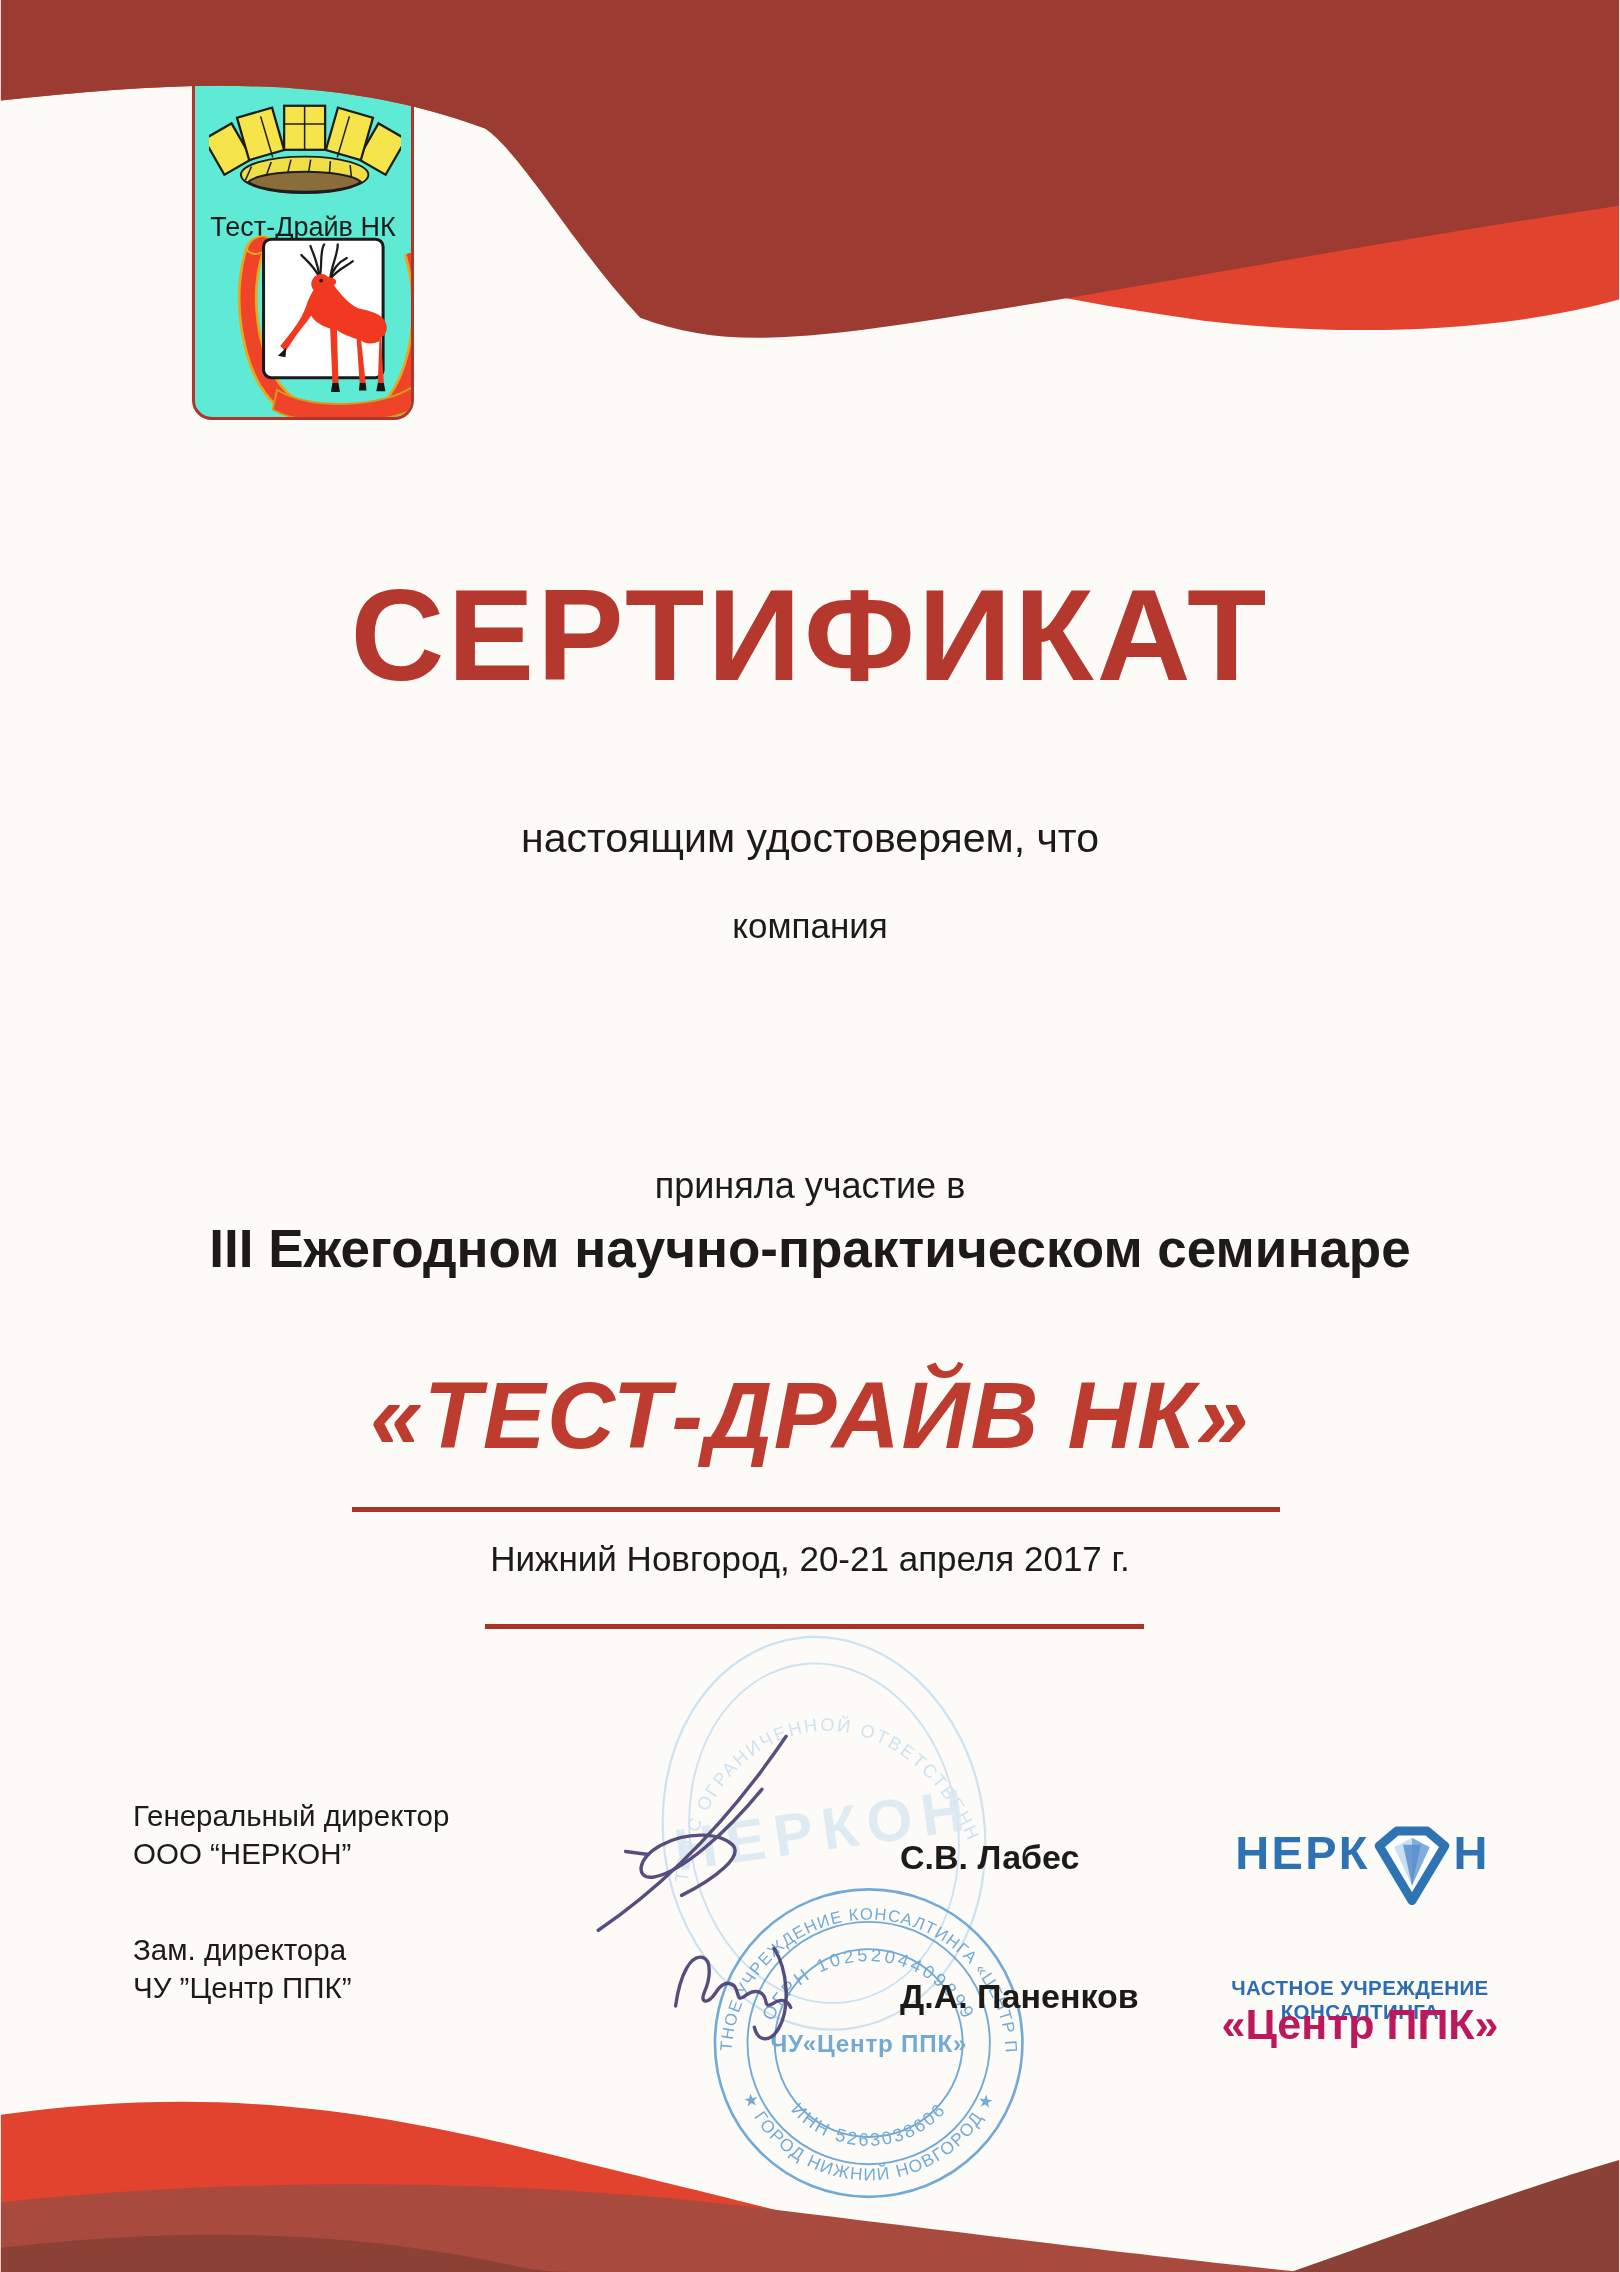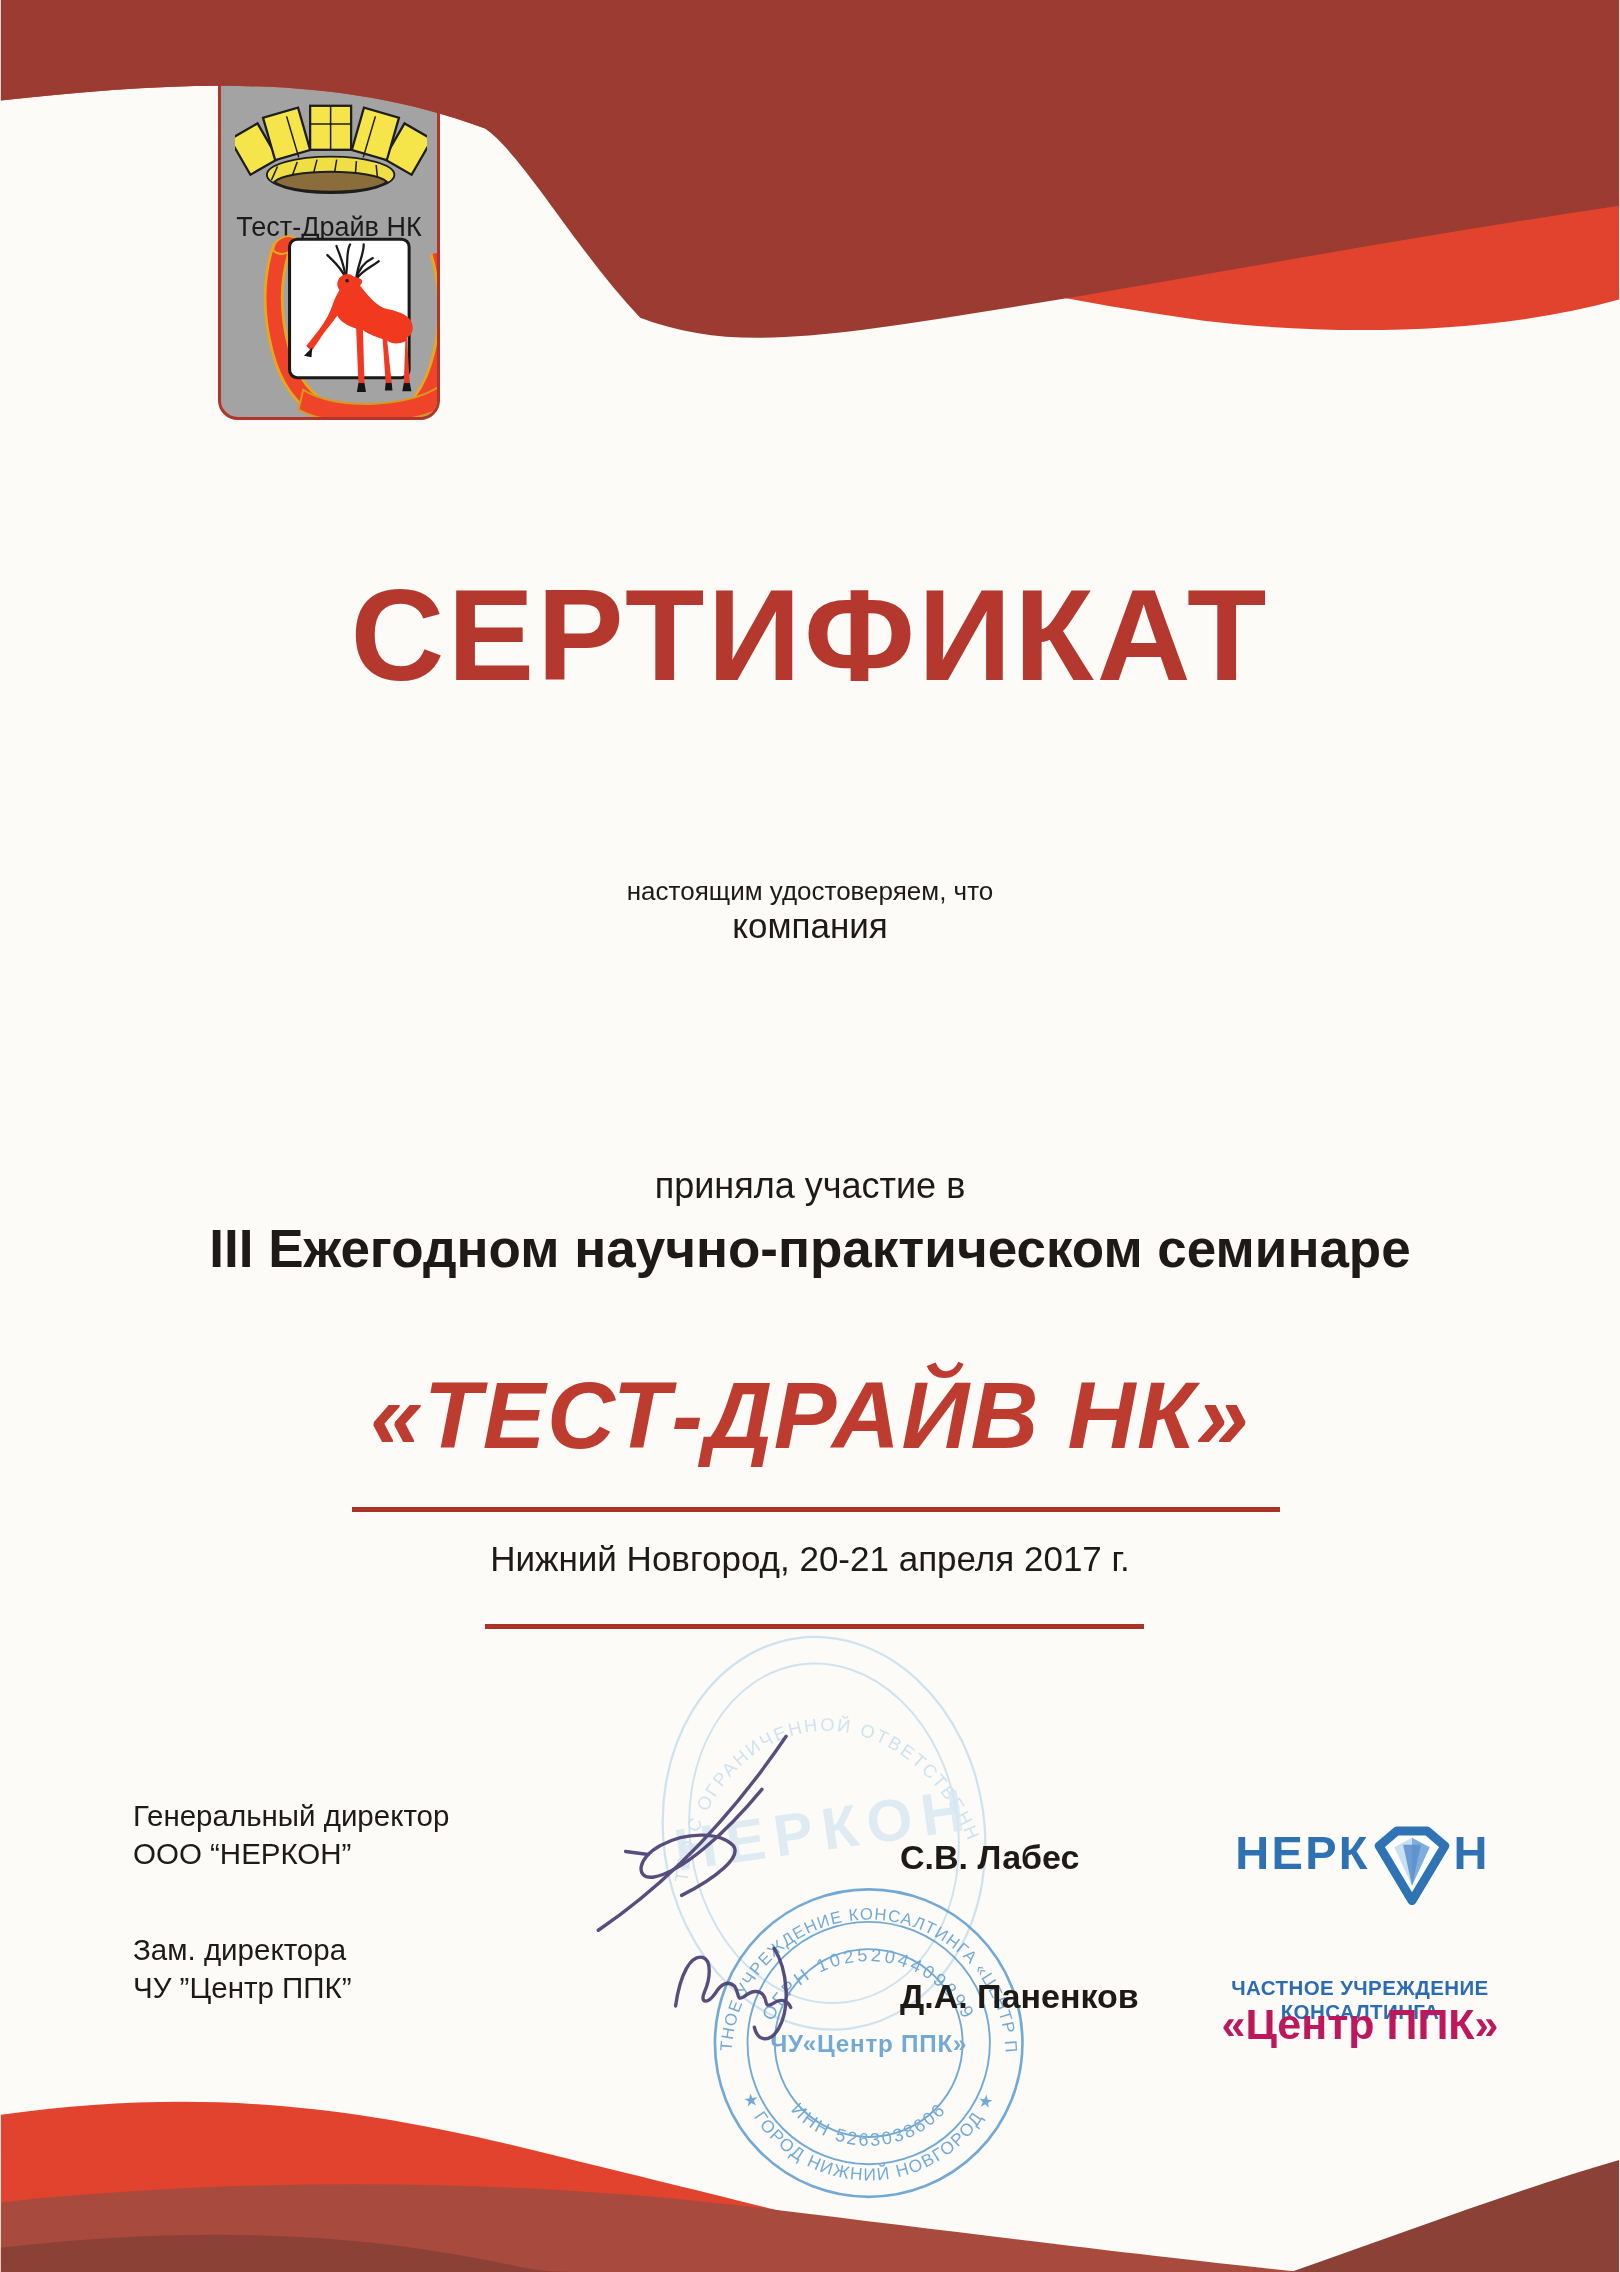--- a/index.html
+++ b/index.html
@@ -11,33 +11,33 @@
   .abs{position:absolute;}
   .ctr{left:0;right:0;text-align:center;}
   svg{display:block;}
 
   
   .top-band{left:0;top:0;z-index:3;pointer-events:none;}
   .bottom-waves{left:0;top:1924px;z-index:1;pointer-events:none;}
 
   
   .card{
-    left:218px;top:65px;width:222px;height:355px;z-index:2;
-    background:#a3a3a3;border:3.8px solid #B2352C;border-radius:19.7px;
+    left:192px;top:65px;width:222px;height:355px;z-index:2;
+    background:#5eead4;border:3.8px solid #B2352C;border-radius:19.7px;
     box-sizing:border-box;overflow:hidden;
   }
   .crown-svg{position:absolute;left:13.6px;top:21px;width:192px;height:114px;}
   .brand{position:absolute;left:0;top:144px;width:100%;text-align:center;
     font-size:27px;letter-spacing:0px;color:#1b1b1b;}
   .shield-svg{position:absolute;left:4.5px;top:161px;width:227px;height:205px;}
 
   
   .txt{z-index:5;}
   .title{top:570px;font-size:130px;font-weight:bold;color:#B5382E;letter-spacing:3px;line-height:1;}
-  .intro1{top:876px;font-size:26px;}
+  .intro1{top:815px;font-size:41px;}
   .intro2{top:906px;font-size:35px;}
   .company{top:1004px;font-size:71px;font-weight:bold;letter-spacing:0.8px;}
   .participation{top:1165px;font-size:36px;}
   .event{top:1218px;font-size:53px;font-weight:bold;}
   .event-name{top:1324px;font-size:94px;font-weight:bold;font-style:italic;color:#BE3B2F;letter-spacing:1.5px;line-height:1;margin-top:45px;}
   .rule{position:absolute;background:#A93229;z-index:5;}
   .rule1{left:352px;top:1507px;width:928px;height:5.3px;}
   .rule2{left:485px;top:1624px;width:659px;height:4.5px;}
   .place-date{top:1539px;font-size:35px;}
 

